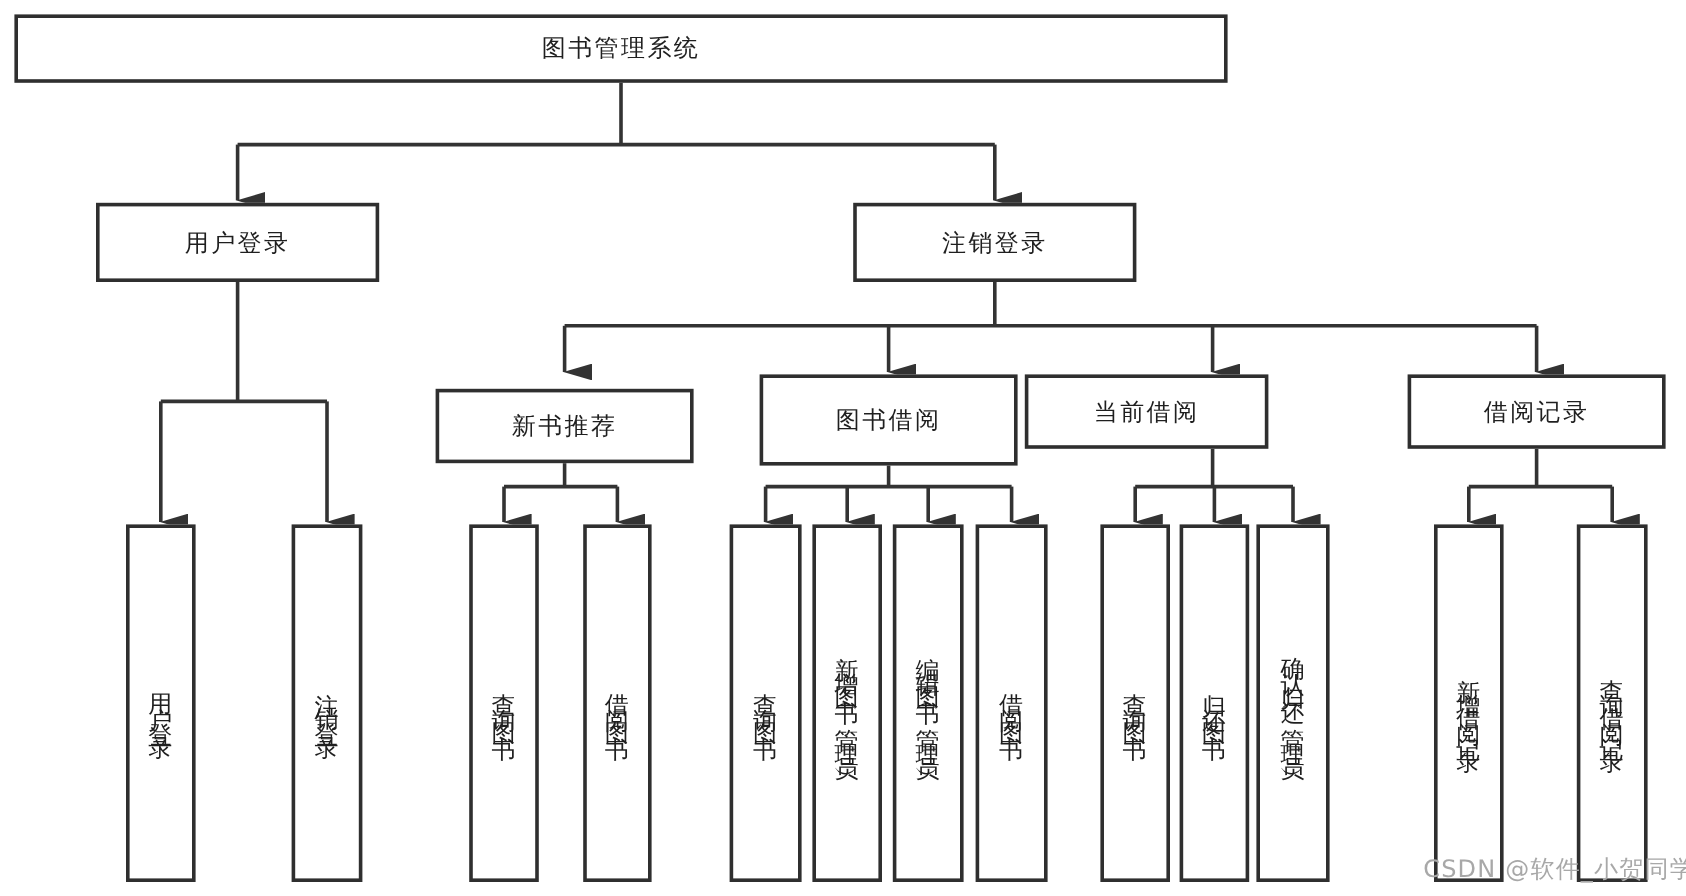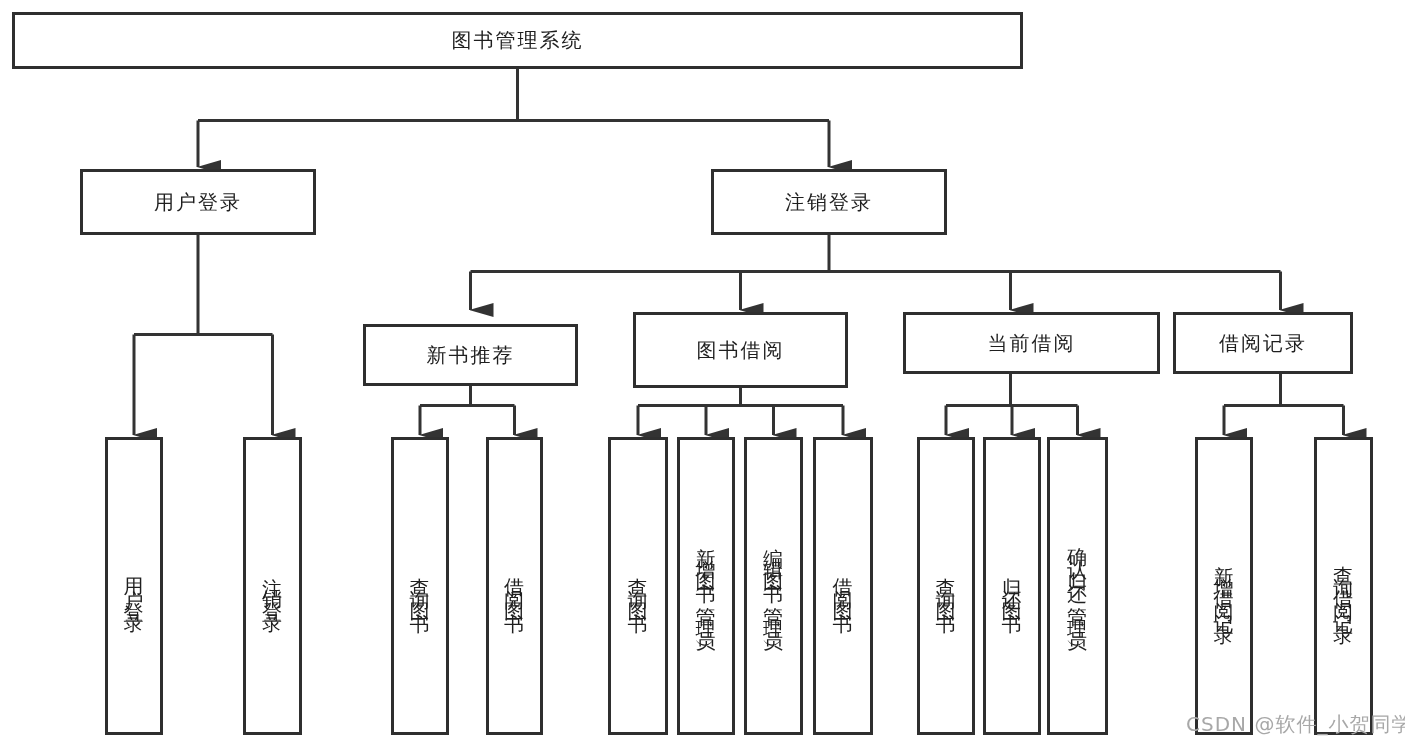--- a/index.html
+++ b/index.html
@@ -99,22 +99,22 @@
     </g>
   </svg>
 
   <div class="node hbox" style="left:12px; top:12px; width:1011px; height:57px;">图书管理系统</div>
 
   <div class="node hbox" style="left:80px; top:169px; width:236px; height:66px;">用户登录</div>
   <div class="node hbox" style="left:711px; top:169px; width:236px; height:66px;">注销登录</div>
 
   <div class="node hbox" style="left:363px; top:324px; width:215px; height:62px;">新书推荐</div>
   <div class="node hbox" style="left:633px; top:312px; width:215px; height:76px;">图书借阅</div>
-  <div class="node hbox" style="left:903px; top:312px; width:257px; height:62px;">当前借阅</div>
-  <div class="node hbox" style="left:1173px; top:312px; width:180px; height:62px;text-align:center;">借阅记录</div>
+  <div class="node hbox" style="left:854px; top:312px; width:203px; height:62px;">当前借阅</div>
+  <div class="node hbox" style="left:1173px; top:312px; width:215px; height:62px;text-align:center;">借阅记录</div>
 
   <div class="node vbox" style="left:105px; top:437px; width:58px; height:298px;">
     <span>用户登录</span>
   </div>
   <div class="node vbox" style="left:243px; top:437px; width:59px; height:298px;">
     <span>注销登录</span>
   </div>
 
   <div class="node vbox" style="left:391px; top:437px; width:58px; height:298px;">
     <span>查询图书</span>

